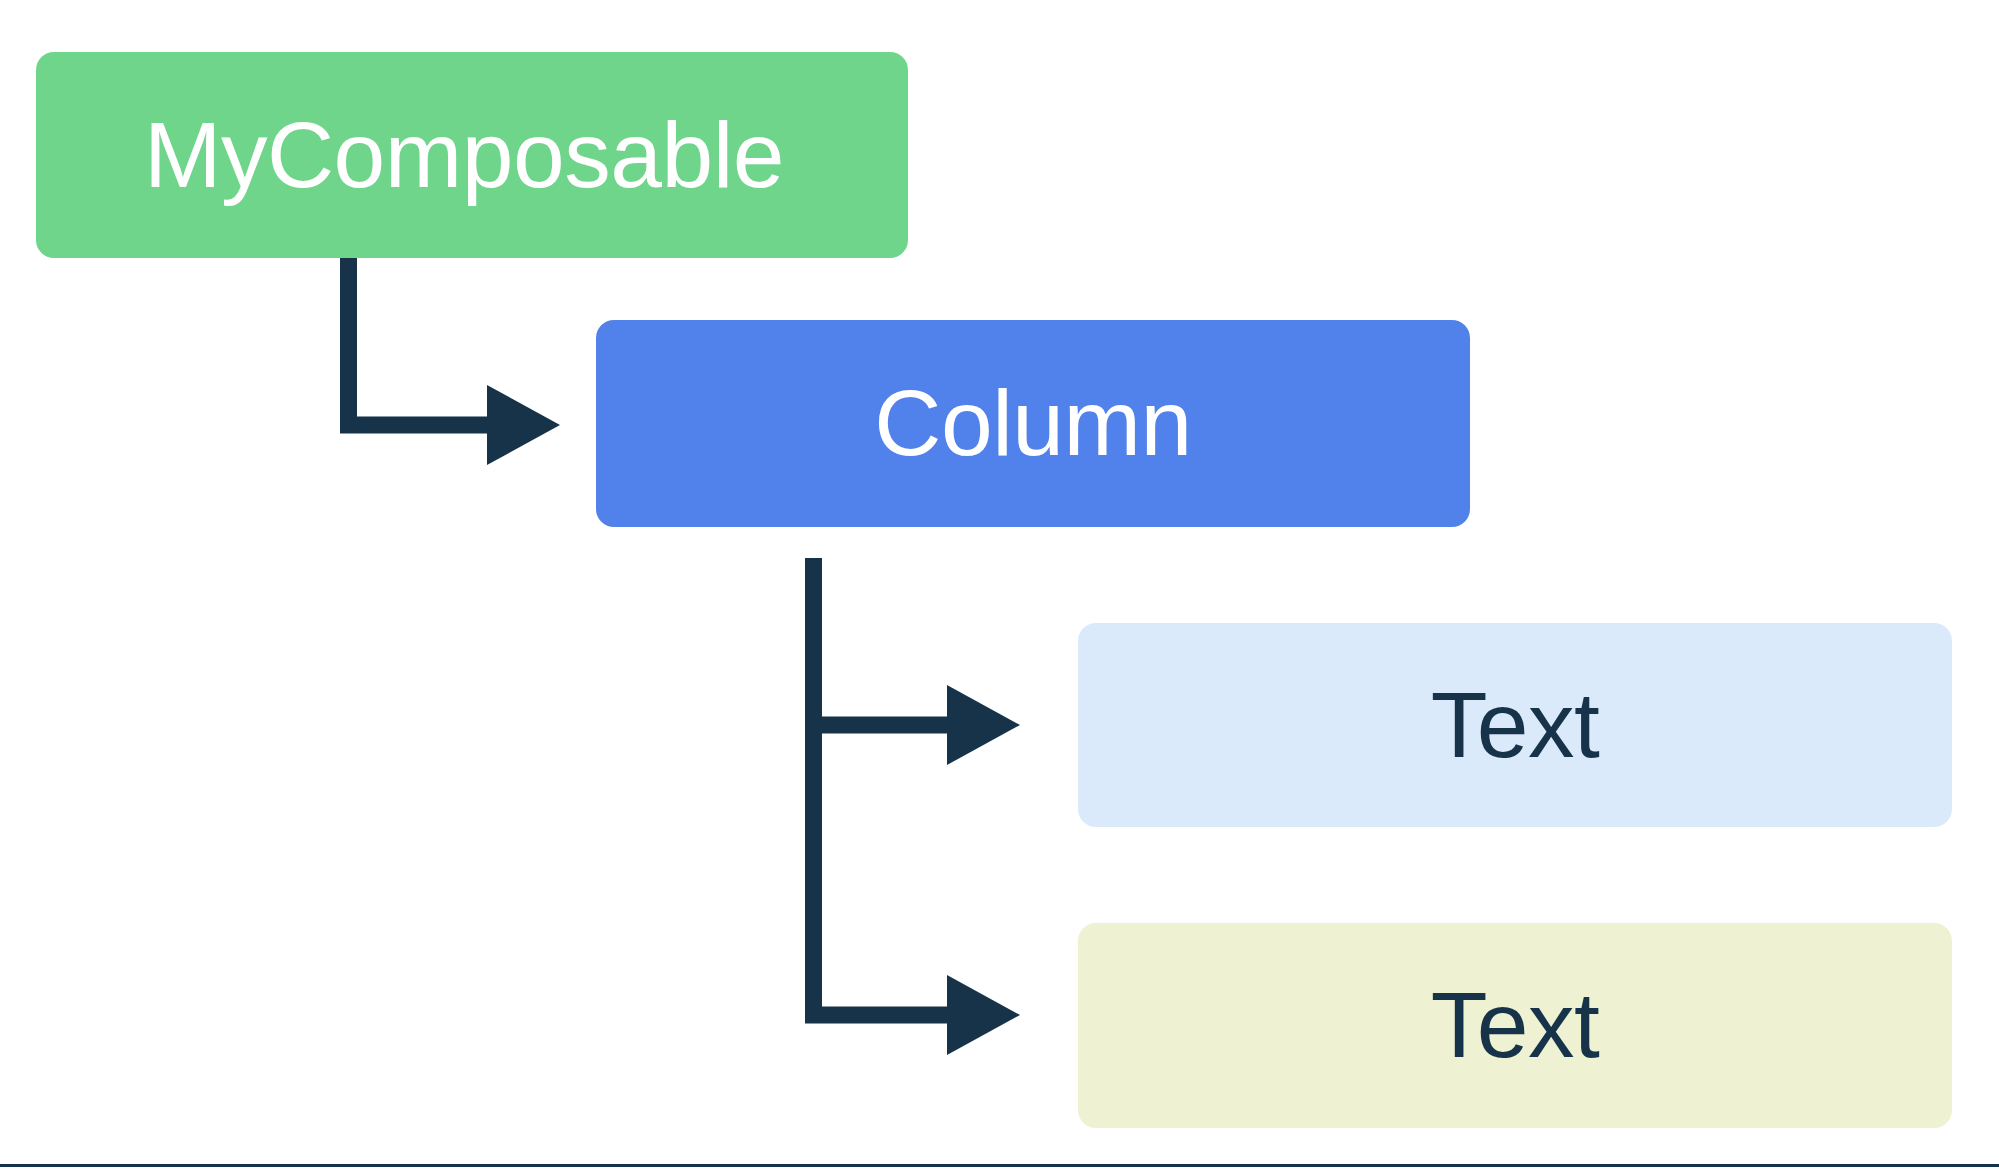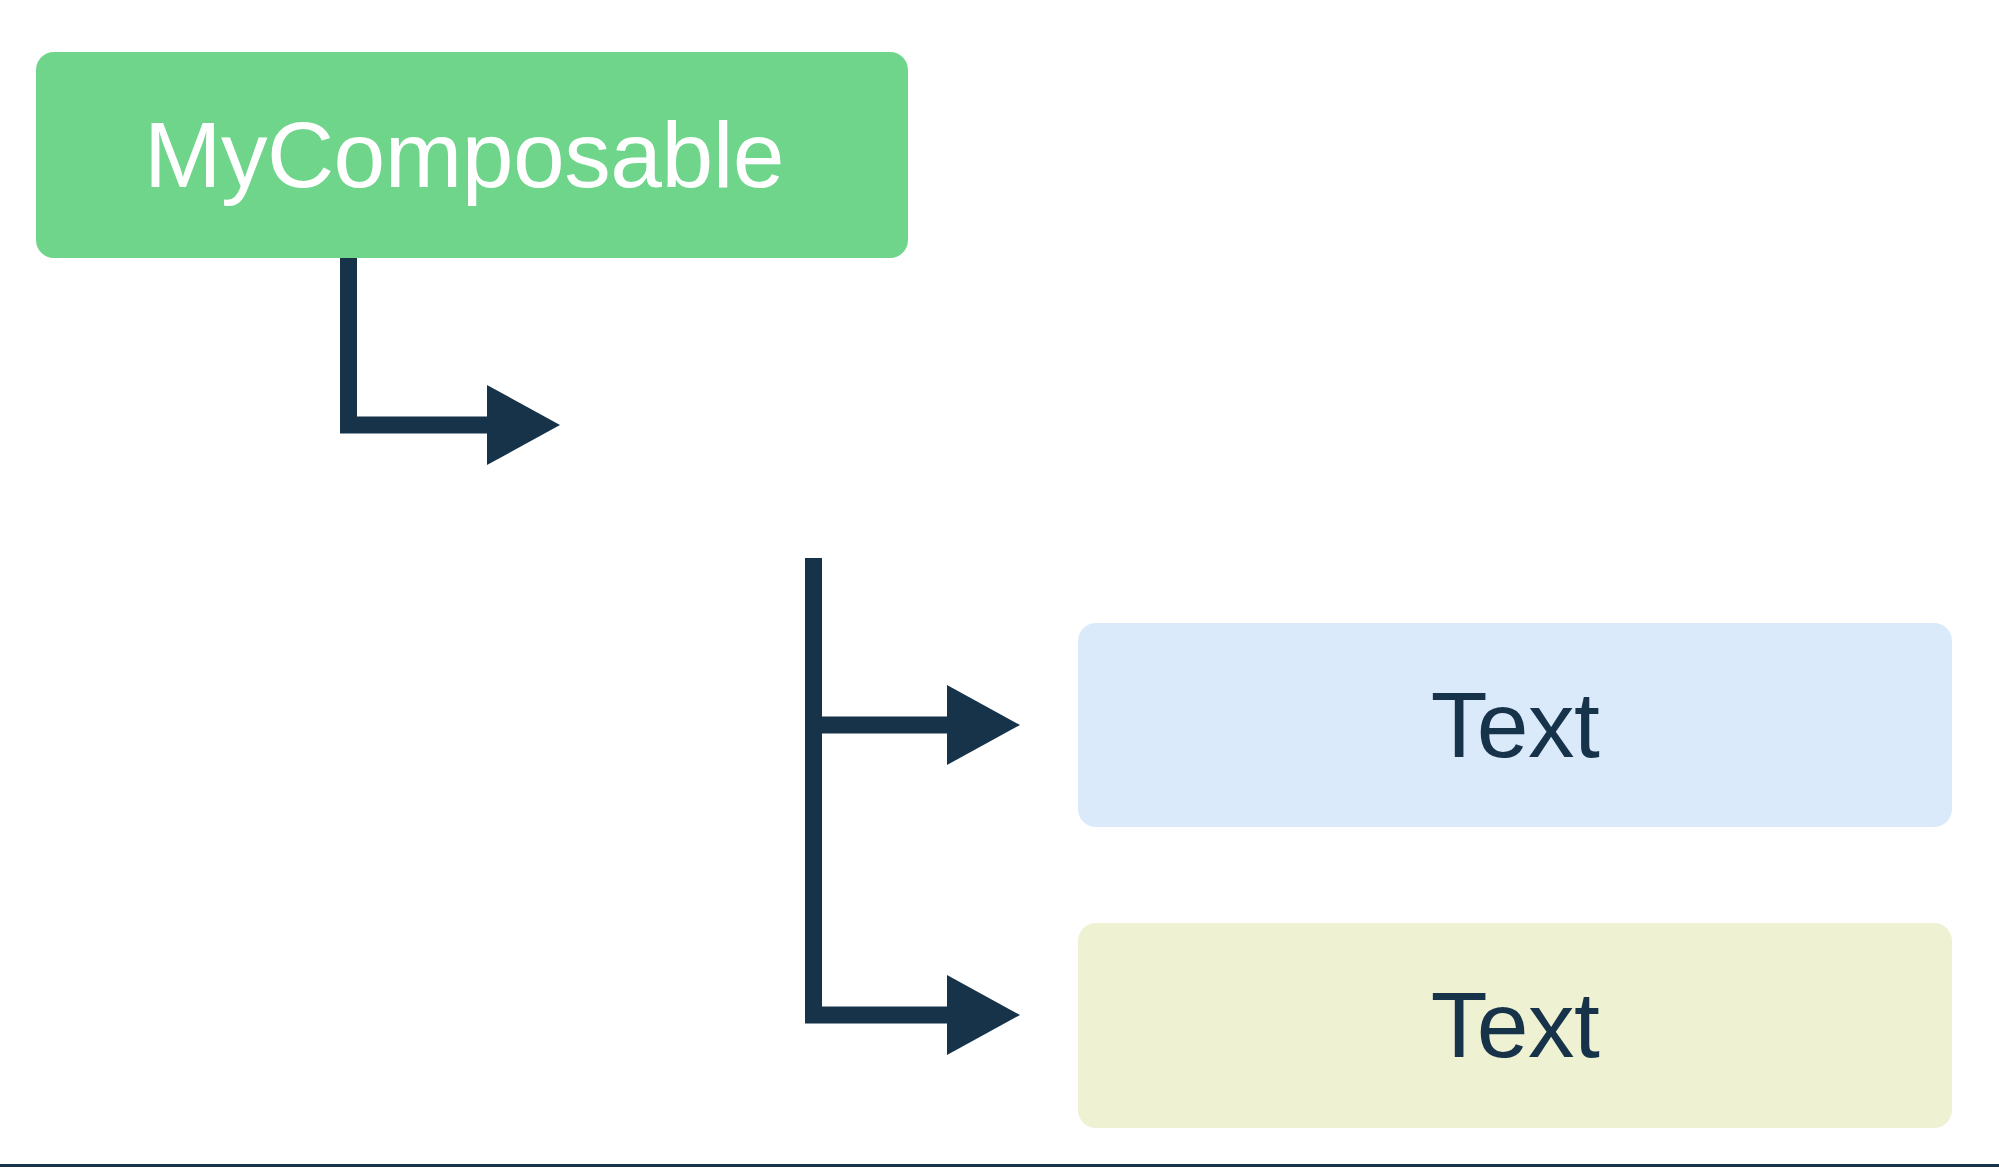--- a/index.html
+++ b/index.html
@@ -126,20 +126,23 @@
     <g>
       <path d="M 813.5 558 L 813.5 1015 L 947 1015" fill="none" stroke="#16334A" stroke-width="17"></path>
       <polygon points="947,975 1020,1015 947,1055" fill="#16334A"></polygon>
     </g>
   </svg>
 
   <div class="node" id="node-root">
     <span class="node-label">MyComposable</span>
   </div>
 
+  <div class="node" id="node-column">
+    <span class="node-label">Column</span>
+  </div>
 
   <div class="node" id="node-text-1">
     <span class="node-label">Text</span>
   </div>
 
   <div class="node" id="node-text-2">
     <span class="node-label">Text</span>
   </div>
 
   <div id="bottom-rule"></div>

